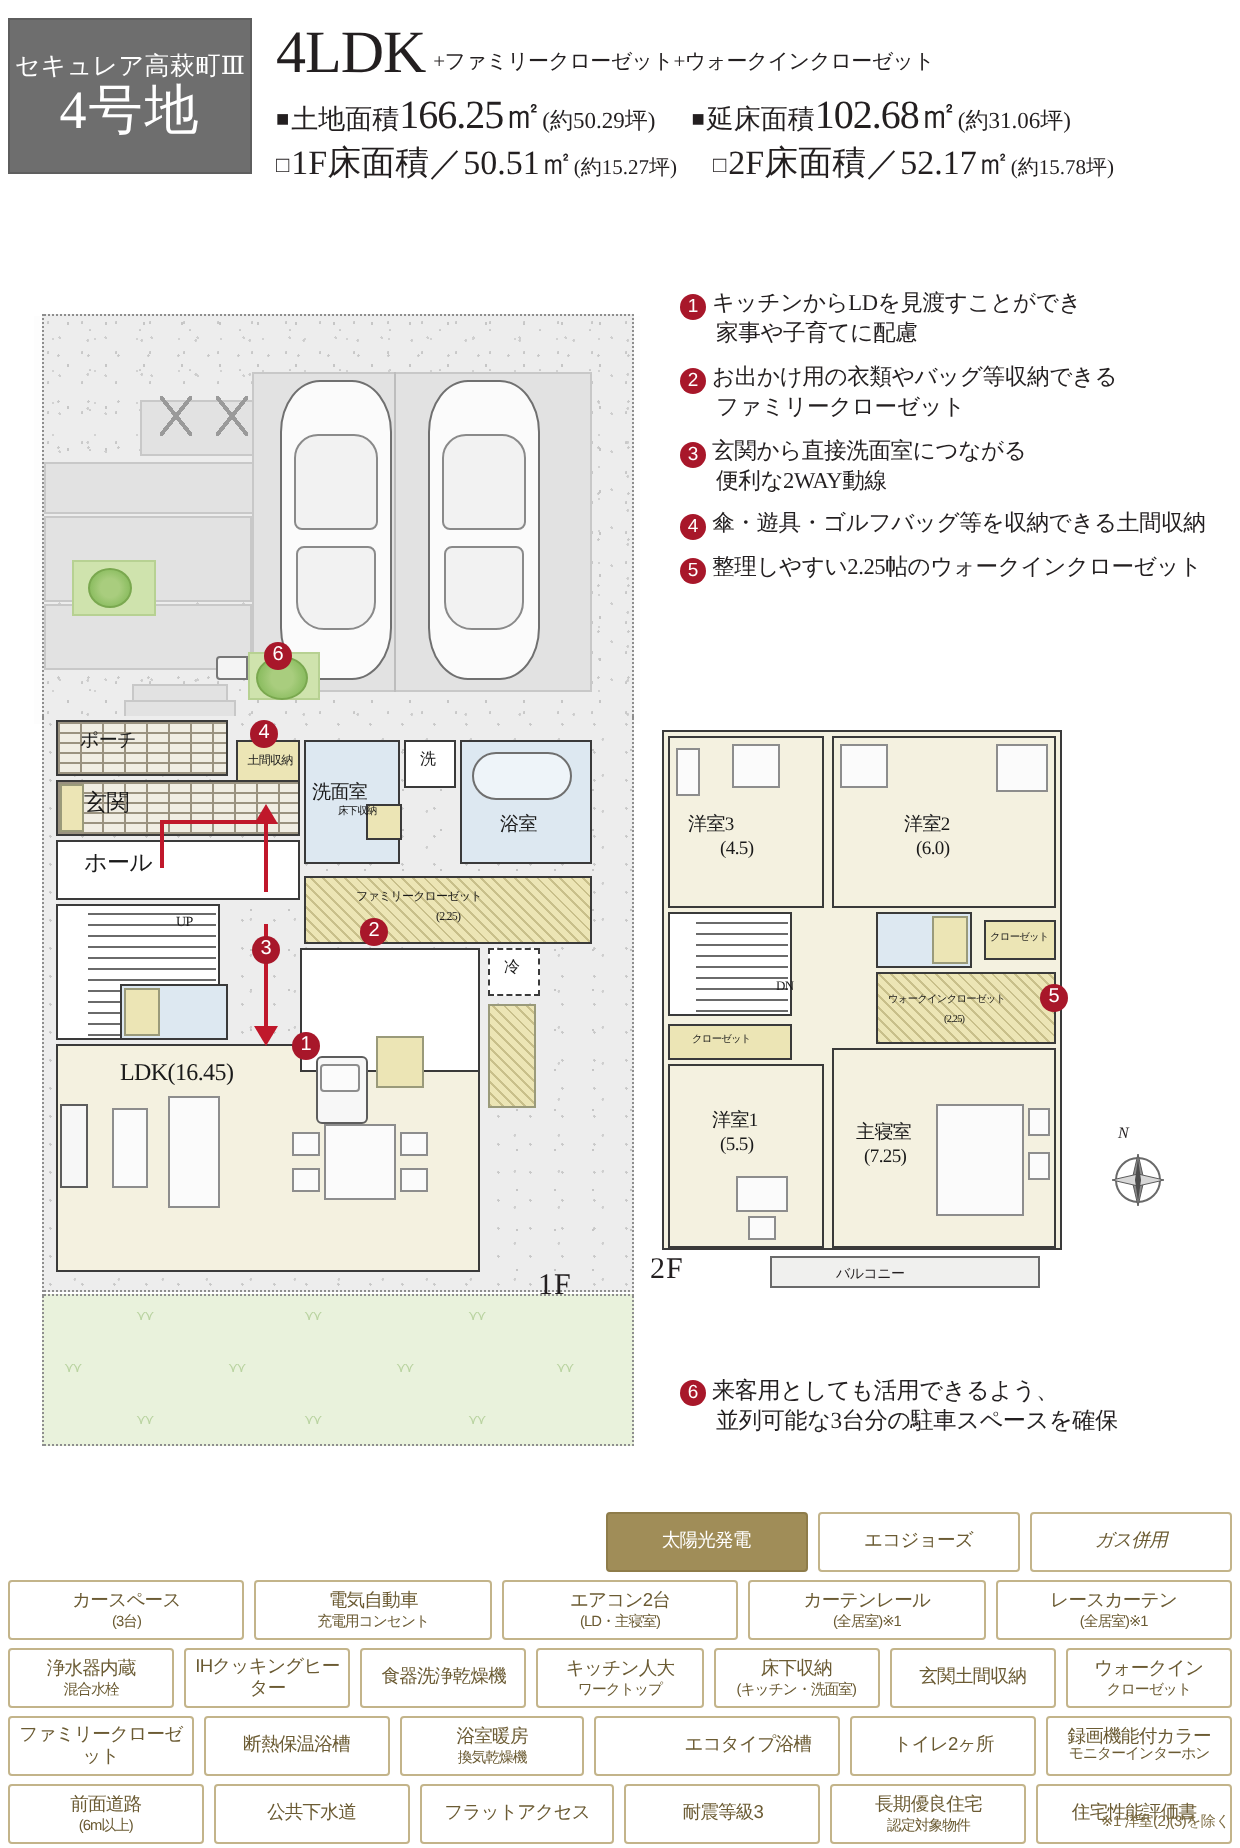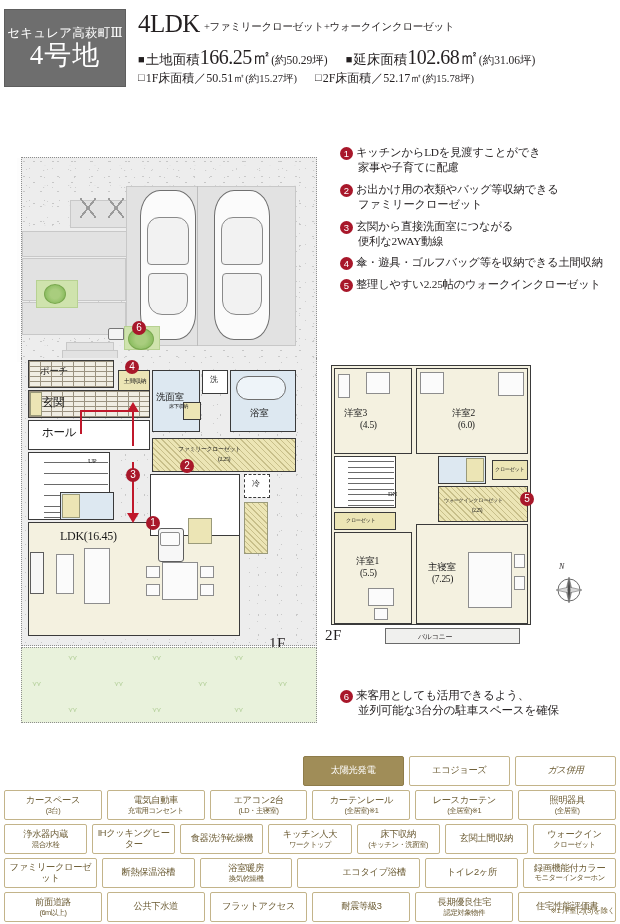--- a/index.html
+++ b/index.html
@@ -19,31 +19,31 @@
     position:absolute; left:4px; top:9px; width:122px; height:78px;
     background:#6e6e6e; color:#ffffff;
     border:1px solid #5e5e5e;
     display:flex; flex-direction:column; align-items:center; justify-content:center;
     line-height:1;
   }
   #badge-sub { font-size:12.5px; letter-spacing:.2px; margin-bottom:3px; white-space:nowrap; }
   #badge-main { font-size:27px; font-weight:400; letter-spacing:1px; }
 
   #plan-line { position:absolute; left:138px; top:10px; white-space:nowrap; }
-  #plan-type { font-size:25px; letter-spacing:-.5px; vertical-align:-2px;text-align:center; }
+  #plan-type { font-size:30px; letter-spacing:-.5px; vertical-align:-2px;text-align:center; }
   #plan-extra { font-size:10.5px; letter-spacing:-.3px; margin-left:4px; }
 
   .area-row { position:absolute; left:138px; white-space:nowrap; }
   #area-row-1 { top:44px; font-size:14px; }
   #area-row-2 { top:70px; font-size:12px; }
   .sq-filled { font-size:11px; vertical-align:1px; margin-right:1px; }
   .sq-open { font-size:11px; vertical-align:1px; margin-right:1px; }
   .lbl { font-size:13.5px; }
   .num { font-size:20px; letter-spacing:-.5px; }
-  .num-sm { font-size:12px;text-align:right; }
+  .num-sm { font-size:17px;text-align:right; }
   .tsubo { font-size:11.5px; }
   .tsubo-sm { font-size:10.5px; }
   .gap-lg { display:inline-block; width:18px; }
 
   
   #feature-list { position:absolute; left:340px; top:145px; width:278px; }
   .feat { display:flex; align-items:flex-start; margin-bottom:7px; }
   .feat-num {
     flex:0 0 auto; width:13px; height:13px; border-radius:50%;
     background:#a8172a; color:#fff; font-size:9.5px; line-height:13px;
@@ -463,24 +463,20 @@
       <span class="sub">(LD・主寝室)</span>
     </div>
     <div class="spec-cell" style="flex:1 1 0;">
       <span>カーテンレール</span>
       <span class="sub">(全居室)※1</span>
     </div>
     <div class="spec-cell" style="flex:1 1 0;">
       <span>レースカーテン</span>
       <span class="sub">(全居室)※1</span>
     </div>
-    <div class="spec-cell" style="flex:1 1 0;">
-      <span>照明器具</span>
-      <span class="sub">(全居室)</span>
-    </div>
   </div>
 
   <div class="spec-row">
     <div class="spec-cell" style="flex:1 1 0;">
       <span>浄水器内蔵</span>
       <span class="sub">混合水栓</span>
     </div>
     <div class="spec-cell" style="flex:1 1 0;">
       <span>IHクッキングヒーター</span>
     </div>

